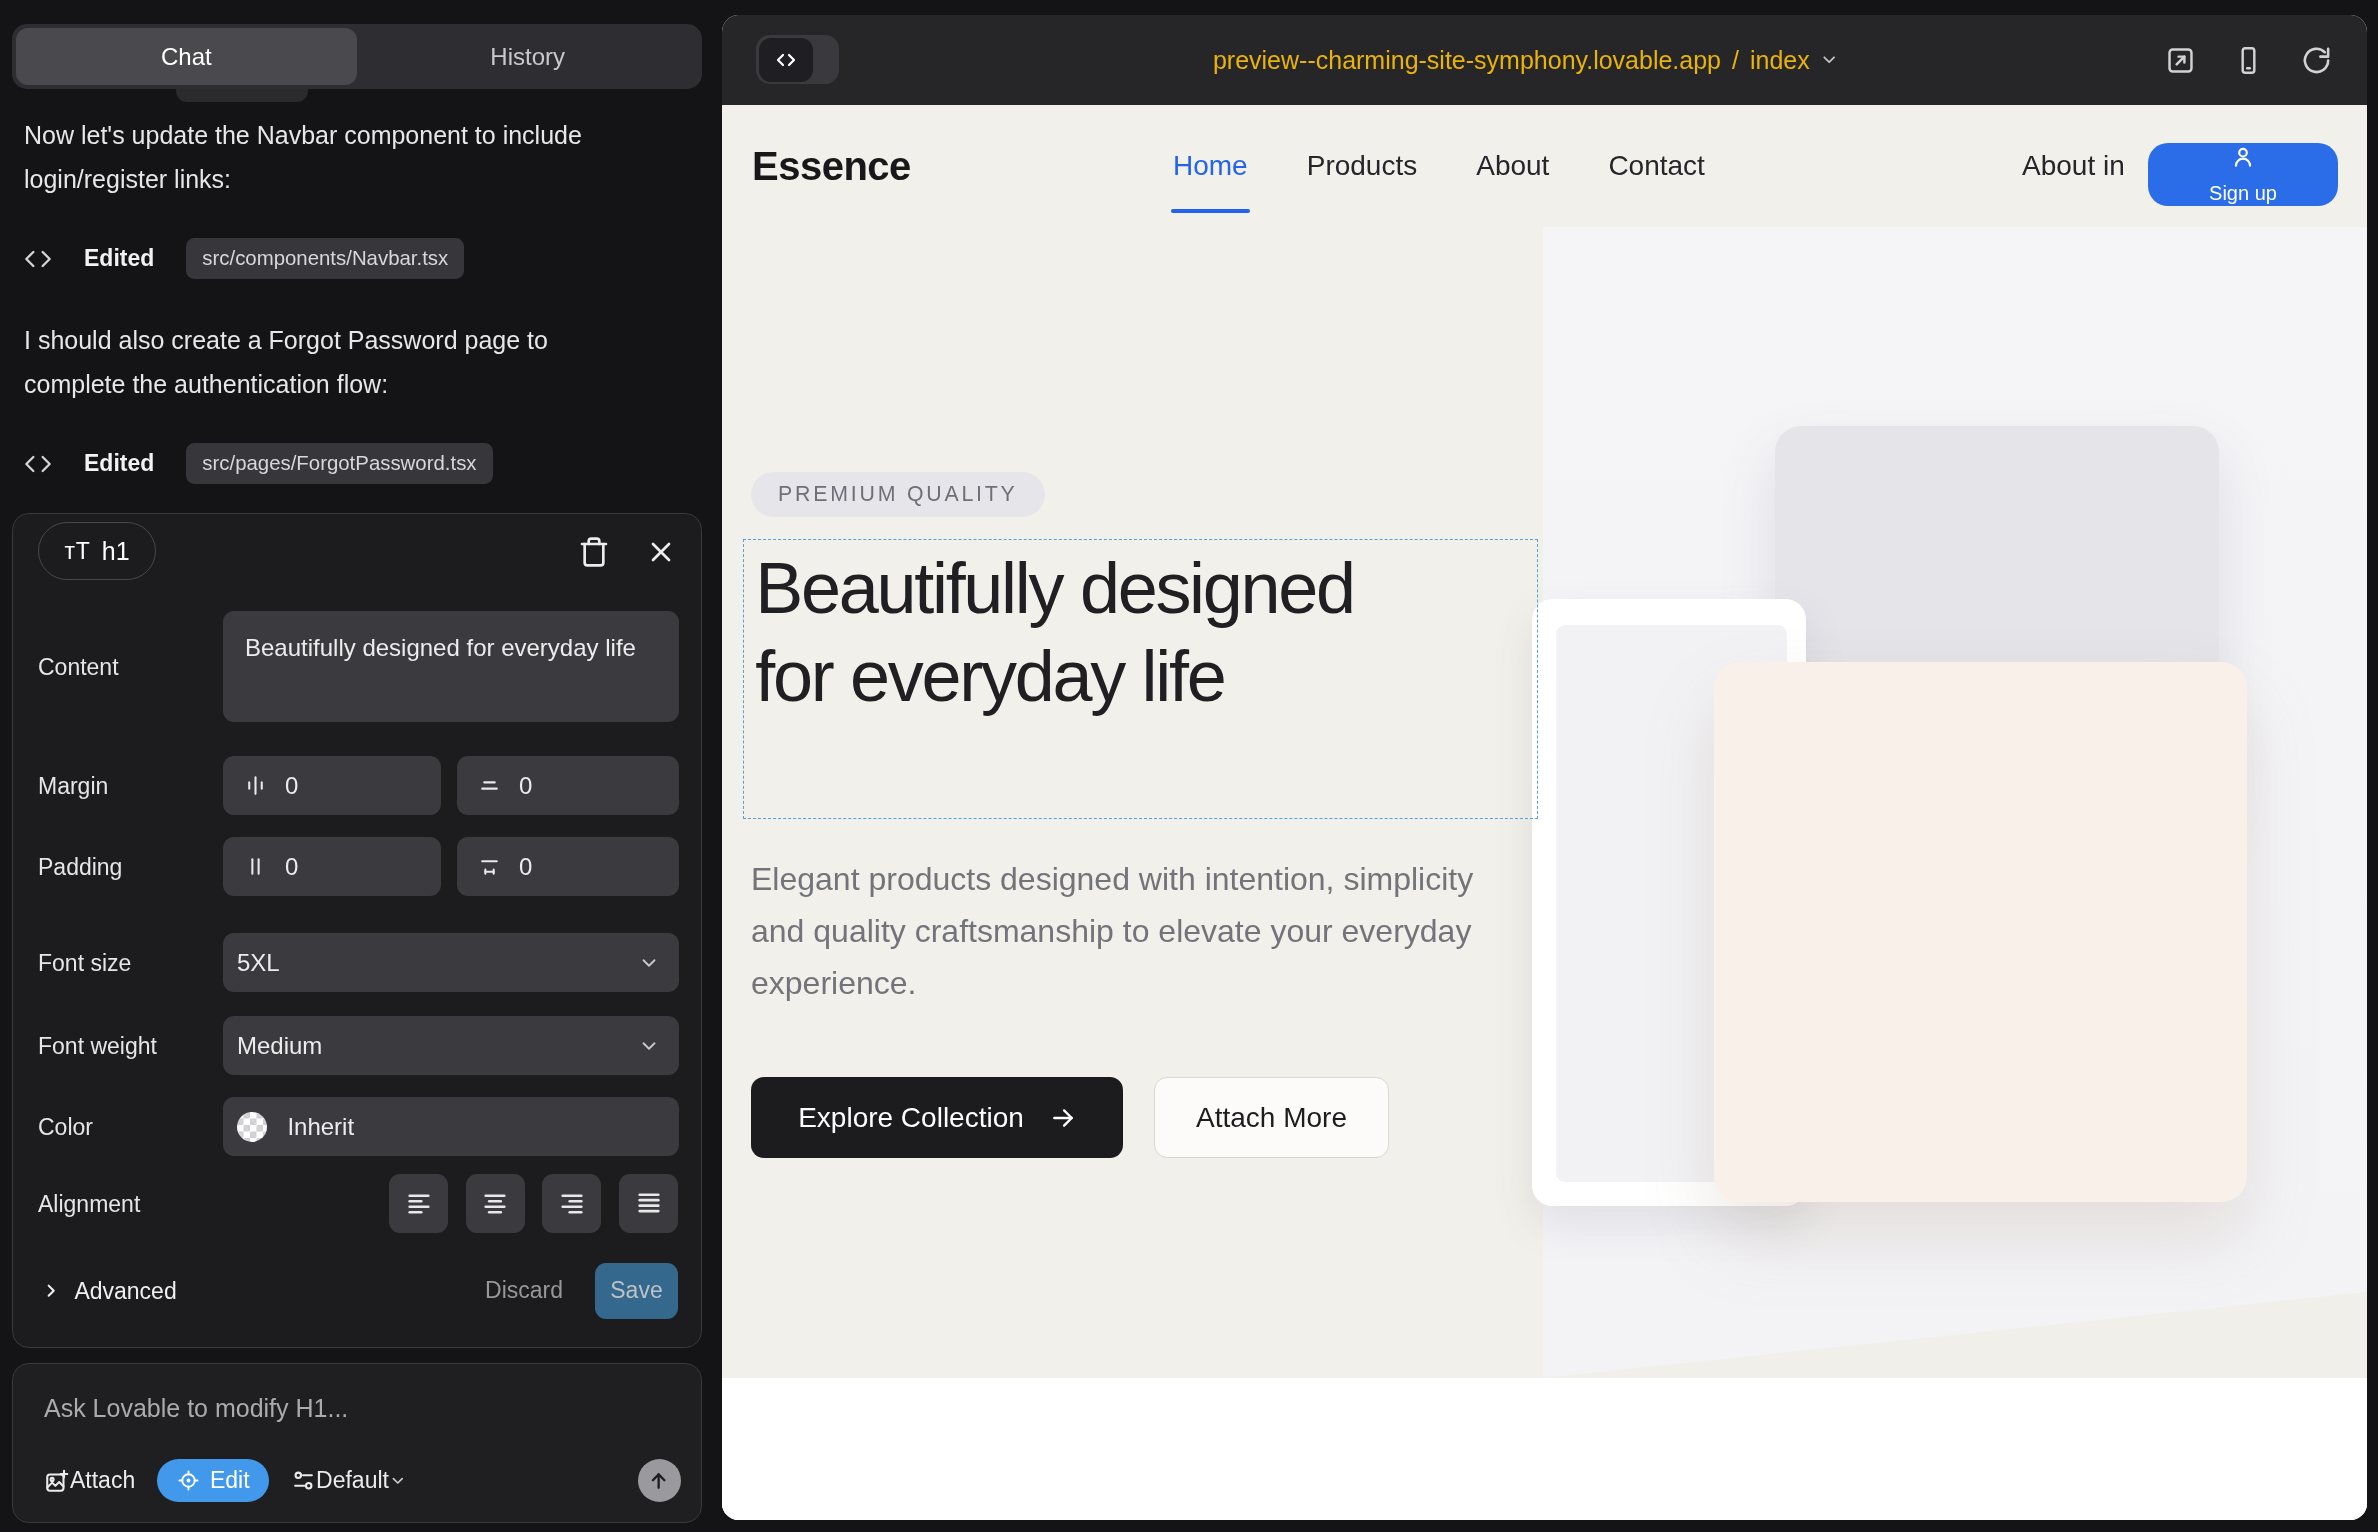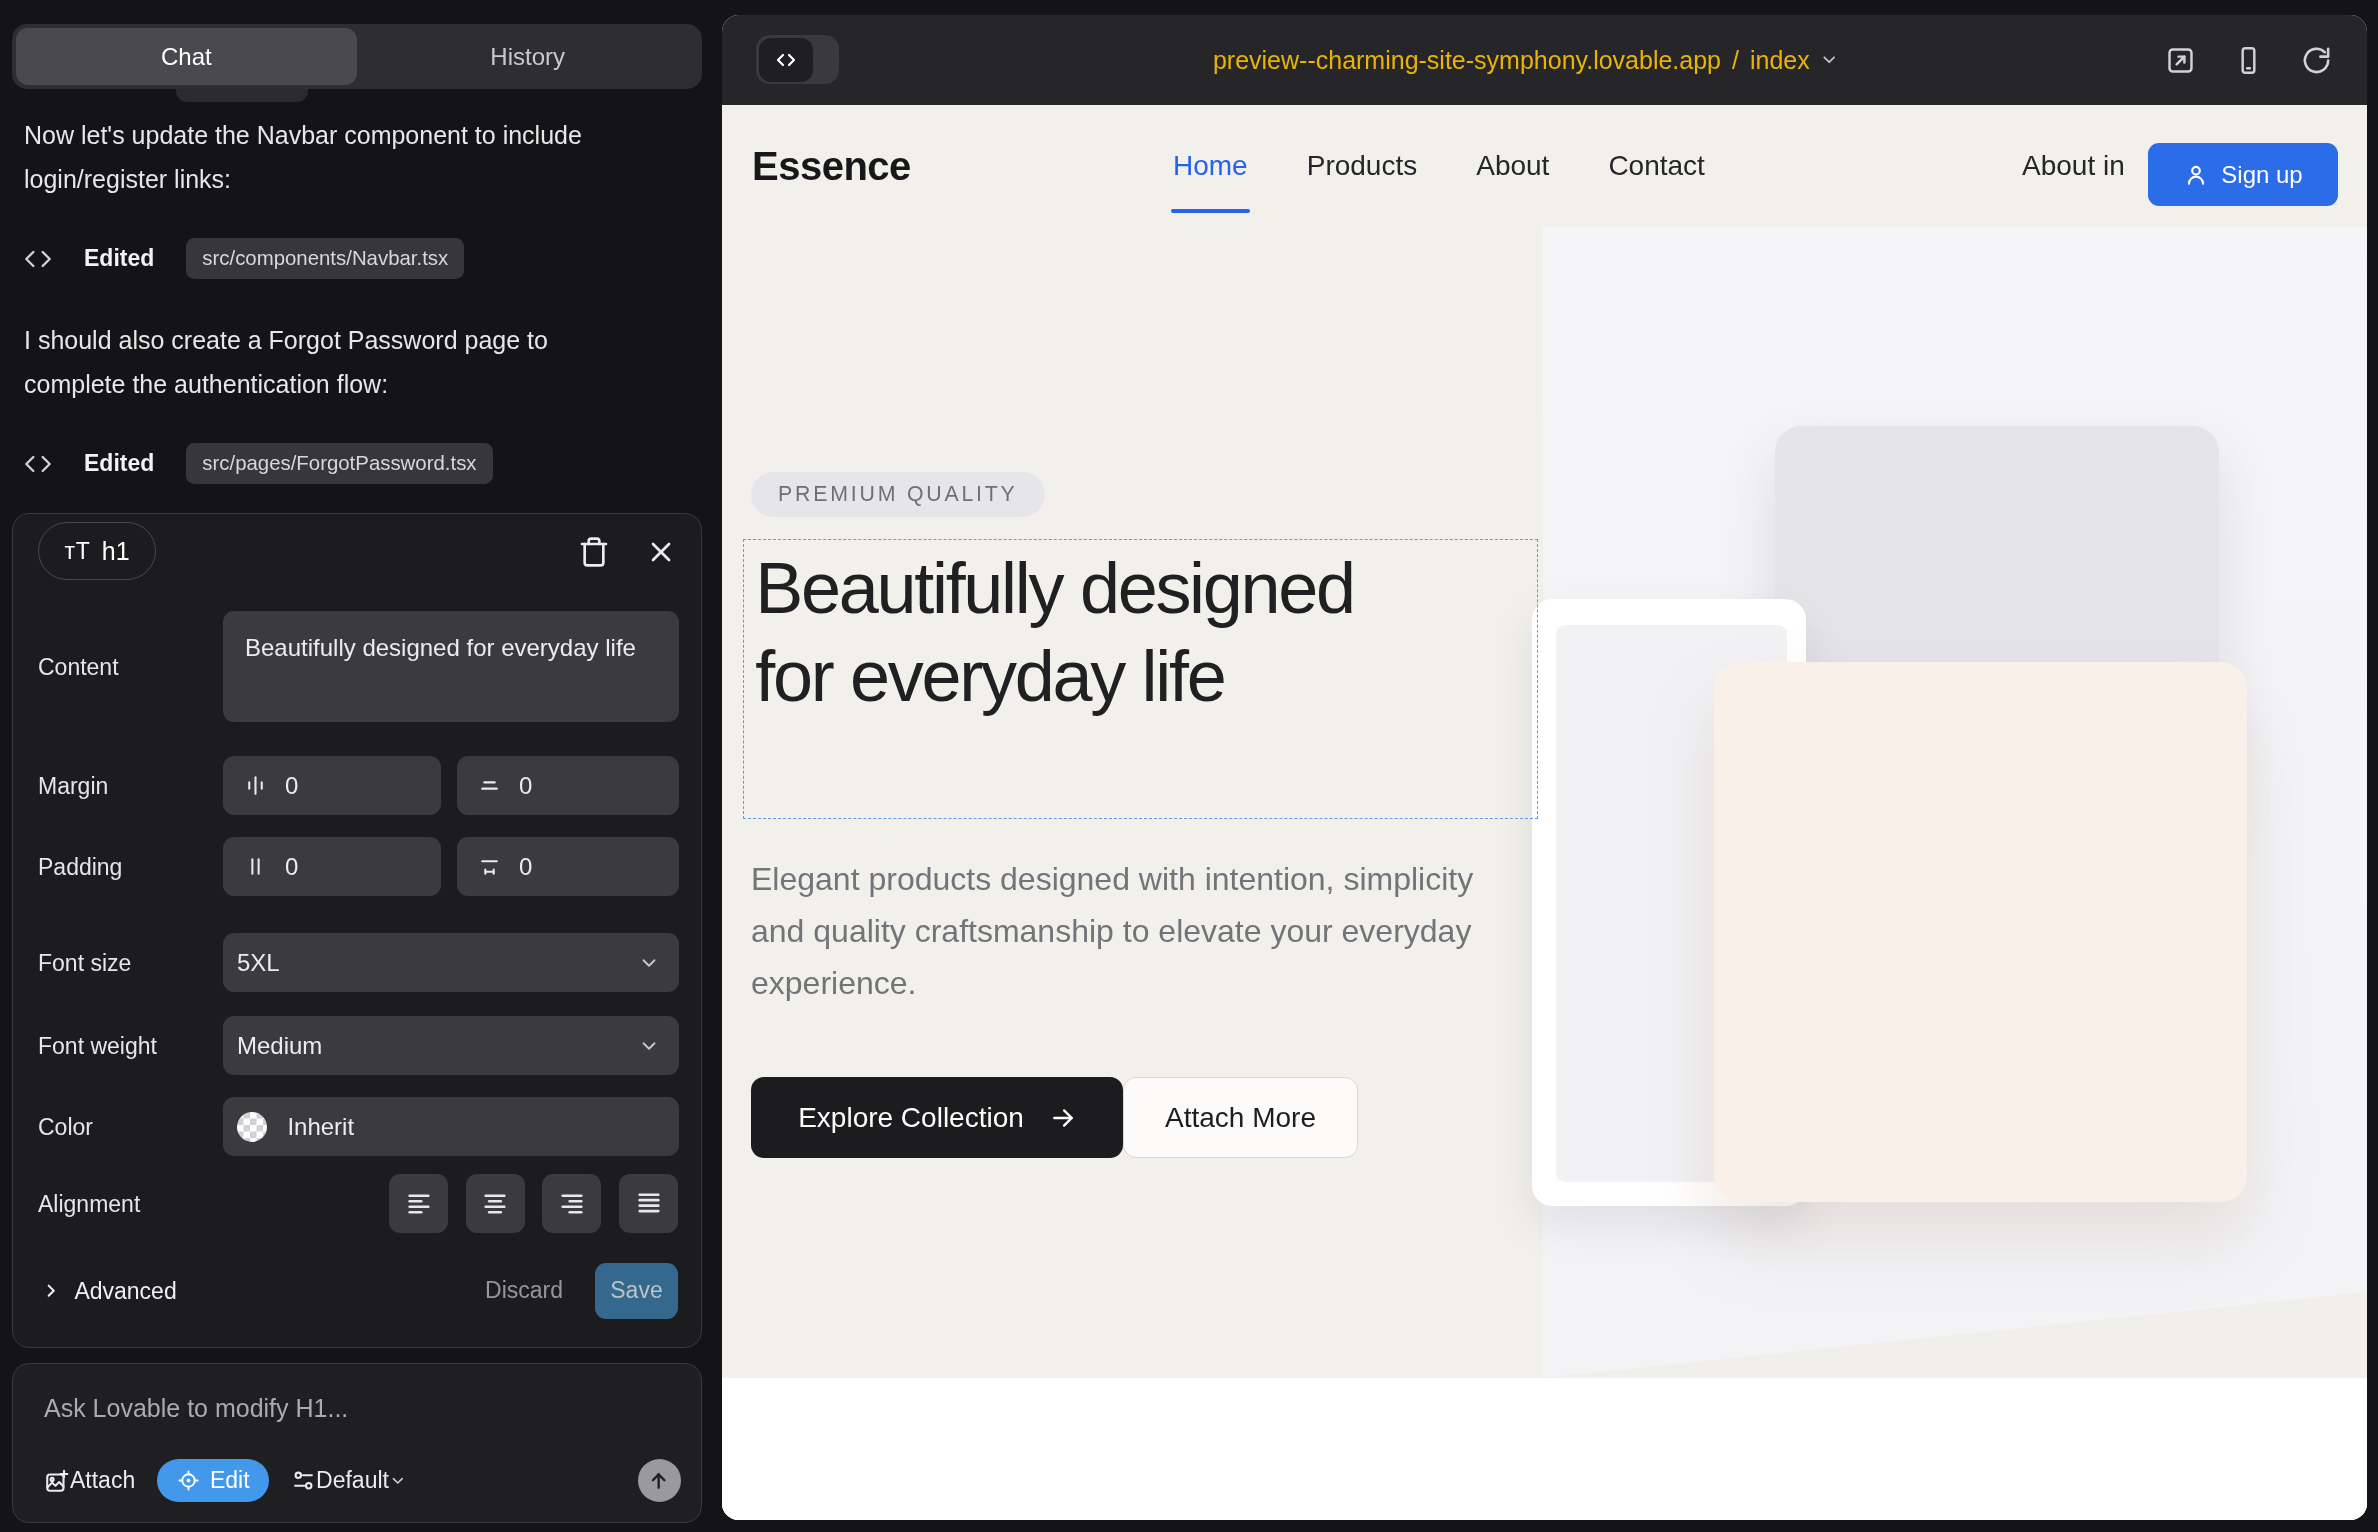--- a/index.html
+++ b/index.html
@@ -136,34 +136,34 @@
     font-size:40px; font-weight:700; color:#18181a; letter-spacing:-0.5px; }
   .nav-links { position:absolute; left:451px; top:0; height:122px; display:flex; gap:59px; }
   .nav-link { position:relative; display:flex; align-items:center; height:122px;
     font-size:28px; color:#26262a; cursor:pointer; }
   .nav-link.active { color:#2563eb; }
   .nav-link.active::after { content:""; position:absolute; left:-1.9px; right:-1.9px; top:104px;
     height:3.7px; background:#2563eb; border-radius:1.9px; }
   .sign-in { position:absolute; left:1300px; top:0; height:122px; display:flex;
     align-items:center; font-size:28px; color:#26262a; cursor:pointer; }
   .sign-up { position:absolute; left:1426px; top:38px; width:190px; height:63px;
-    background:#2b6ce8; border:none; border-radius:11px; color:#fff; font-size:24px;
-    display:flex; align-items:center; justify-content:center; gap:12px; cursor:pointer; }
+    background:#2b6ce8; border:none; border-radius:20px; color:#fff; font-size:20px;
+    display:flex; align-items:center; justify-content:center; gap:12px; cursor:pointer;flex-direction:column; }
   .sign-up svg { width:26px; height:26px; }
 
   .hero-badge { position:absolute; left:29px; top:367px; height:45px; padding:0 27px;
     border-radius:927px; background:#e6e5ea; color:#6f6f77; font-size:21.3px;
     letter-spacing:2.8px; display:flex; align-items:center; }
   .h1-box { position:absolute; left:21.3px; top:434px; width:795px; height:280px;
     border:1.9px dashed #57a0dd; }
   .hero-h1 { padding:3.7px 0 0 11px; font-size:72px; line-height:88px; font-weight:500;
     letter-spacing:-2.3px; color:#202023; max-width:649px; }
   .hero-p { position:absolute; left:29px; top:748px; width:733px; font-size:32px;
     line-height:52px; color:#73737a; }
-  .hero-ctas { position:absolute; left:29px; top:972px; display:flex; }
+  .hero-ctas { position:absolute; left:29px; top:972px; display:flex; gap:31px; }
   .cta-primary { width:372px; height:81px; background:#1c1c1f; border:none; border-radius:13px;
     color:#fff; font-size:28px; display:flex; align-items:center; justify-content:center;
     gap:26px; cursor:pointer; }
   .cta-primary svg { width:26px; height:26px; }
   .cta-secondary { width:235px; height:81px; background:#fcfbf9; border:1.9px solid #dad8d2;
     border-radius:13px; color:#1d1d20; font-size:28px; display:flex; align-items:center;
     justify-content:center; cursor:pointer; }
 
   .card-grey { position:absolute; left:1053px; top:321px; width:444px; height:386px;
     background:#e4e4e9; border-radius:26px; box-shadow:0 28px 56px rgba(90,90,115,.15); }

